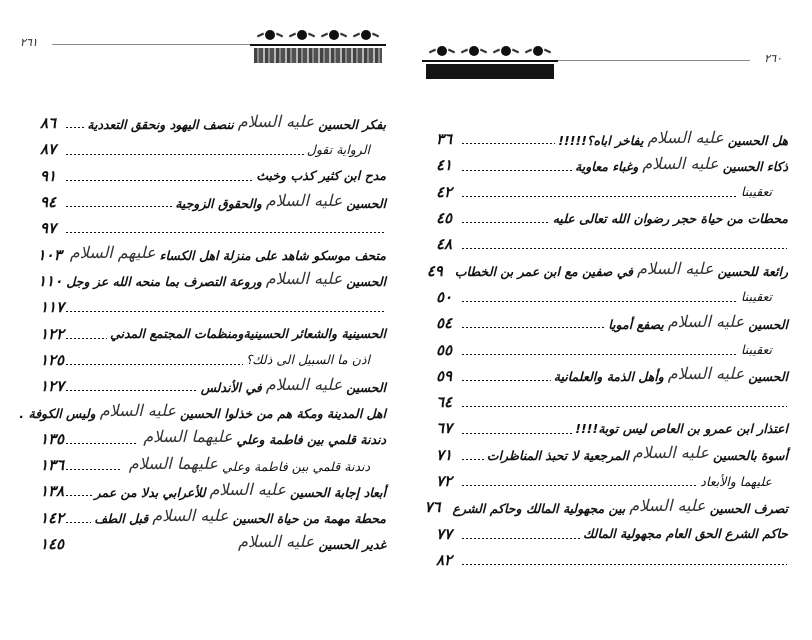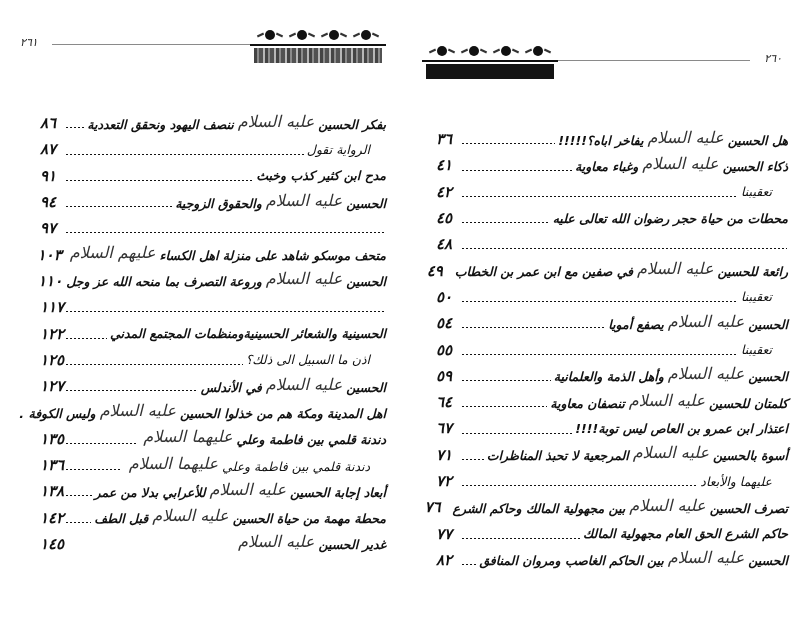--- a/index.html
+++ b/index.html
@@ -238,21 +238,20 @@
           <span class="toc-title light"><span>تعقيبنا</span></span>
           <span class="toc-dots"></span>
           <span class="toc-page">٥٥</span>
         </div>
         <div class="toc-row">
           <span class="toc-title"><span>الحسين</span><span class="honorific">عليه السلام</span><span>وأهل الذمة والعلمانية</span></span>
           <span class="toc-dots"></span>
           <span class="toc-page">٥٩</span>
         </div>
         <div class="toc-row">
-          <span class="toc-title"><span>كلمتان للحسين</span><span class="honorific">عليه السلام</span><span>تنصفان معاوية</span></span>
           <span class="toc-dots"></span>
           <span class="toc-page">٦٤</span>
         </div>
         <div class="toc-row">
           <span class="toc-title"><span>اعتذار ابن عمرو بن العاص ليس توبة!!!!</span></span>
           <span class="toc-dots"></span>
           <span class="toc-page">٦٧</span>
         </div>
         <div class="toc-row">
           <span class="toc-title"><span>أسوة بالحسين</span><span class="honorific">عليه السلام</span><span>المرجعية لا تحبذ المناظرات</span></span>
@@ -268,20 +267,19 @@
           <span class="toc-title"><span>تصرف الحسين</span><span class="honorific">عليه السلام</span><span>بين مجهولية المالك وحاكم الشرع</span></span>
           <span class="toc-dots"></span>
           <span class="toc-page">٧٦</span>
         </div>
         <div class="toc-row">
           <span class="toc-title"><span>حاكم الشرع الحق العام مجهولية المالك</span></span>
           <span class="toc-dots"></span>
           <span class="toc-page">٧٧</span>
         </div>
         <div class="toc-row">
-          <span class="toc-title"><span>الحسين</span><span class="honorific">عليه السلام</span><span>بين الحاكم الغاصب ومروان المنافق</span></span>
           <span class="toc-dots"></span>
           <span class="toc-page">٨٢</span>
         </div>
       </div>
   </div>
 
 </div>
 
 </body></html>

